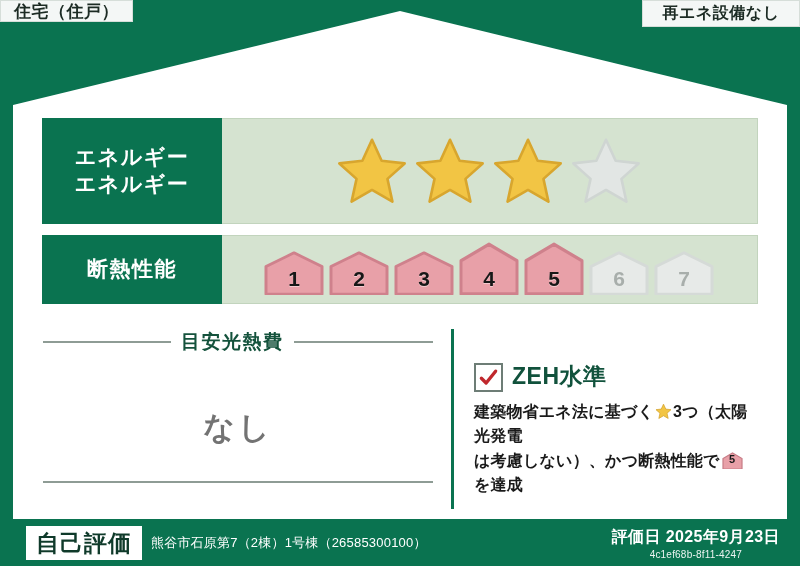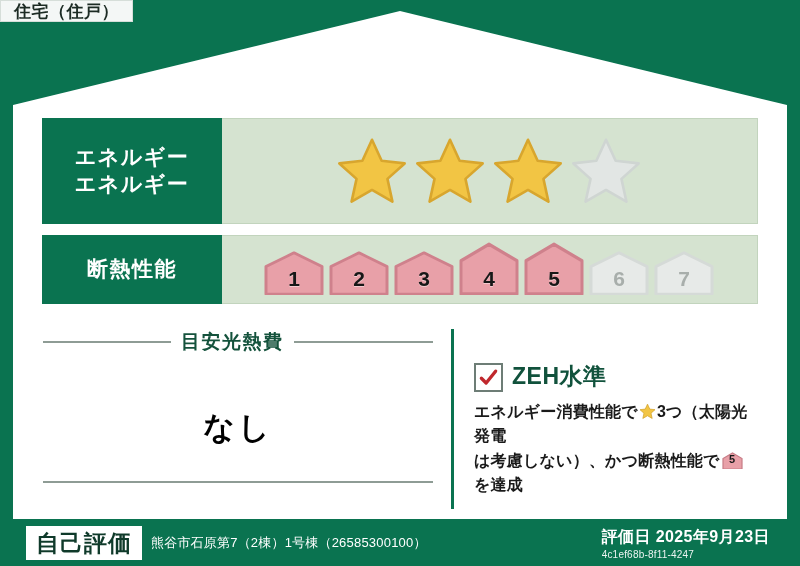--- a/index.html
+++ b/index.html
@@ -131,21 +131,21 @@
     gap:10px;
     margin-top:0;
   }
   .legend-rule:before,.legend-rule:after{
     content:"";flex:1;height:2px;background:#8e9c95;
   }
   .legend-rule:before{max-width:128px;}
   .cost-value{
     text-align:center;
     font-size:31px;font-weight:bold;
-    color:#000000;
+    color:#737373;
     margin-top:52px;
     letter-spacing:3px;
   }
   .cost-bottom-rule{
     position:absolute;left:0;right:18px;top:152px;
     height:2px;background:#8e9c95;
   }
 
   
   .zeh-head{
@@ -199,31 +199,32 @@
     font-weight:bold;font-size:23px;letter-spacing:1px;
     padding:3px 10px;
     margin-left:26px;
     line-height:1.25;
   }
   .footer-addr{
     color:#ffffff;font-size:13px;margin-left:9px;letter-spacing:.2px;
     white-space:nowrap;
   }
   .footer-right{
-    margin-left:auto;margin-right:30px;text-align:left;color:#ffffff;
+    margin-left:auto;margin-right:20px;text-align:center;color:#ffffff;
   }
   .footer-date{font-size:16px;font-weight:bold;letter-spacing:.4px;}
   .footer-id{font-size:10px;opacity:.92;margin-top:1px;letter-spacing:.2px;}
 </style>
 </head>
 <body>
 
 <div class="label-root">
 
   <div class="tab tab-left">住宅（住戸）</div>
+  <div class="tab tab-right">再エネ設備なし</div>
 
   <div class="card">
     <div class="card-inner">
 
 
       <div class="rows">
 
         <div class="row">
           <div class="row-label">
             <span>エネルギー</span>
@@ -314,21 +315,21 @@
         <div class="lower-right">
           <div class="zeh-head">
             <div class="zeh-check">
               <svg viewBox="0 0 24 24">
                 <path d="M3 13 L9 19 L21 4" fill="none" stroke="#c0282d" stroke-width="4.2" stroke-linecap="round" stroke-linejoin="round"></path>
               </svg>
             </div>
             <div class="zeh-title">ZEH水準</div>
           </div>
           <div class="zeh-desc">
-            <span>エネルギー消費性能で</span><span class="inline-star">
+            <span>建築物省エネ法に基づく</span><span class="inline-star">
               <svg viewBox="0 0 24 24" width="17" height="17">
                 <polygon points="12,1.6 15.2,8.6 22.6,9.4 17,14.4 18.6,21.8 12,18 5.4,21.8 7,14.4 1.4,9.4 8.8,8.6" fill="#f2c544" stroke="#d2a029" stroke-width="1"></polygon>
               </svg></span><span>3つ（太陽光発電</span><br>
             <span>は考慮しない）、かつ断熱性能で</span><span class="inline-house">
               <svg viewBox="0 0 42 34" preserveAspectRatio="none">
                 <polygon points="2,34 2,13 21,2 40,13 40,34" fill="#e8a0a8" stroke="#c77c86" stroke-width="2.4"></polygon>
               </svg>
               <em>5</em></span><span>を達成</span>
           </div>
         </div>

